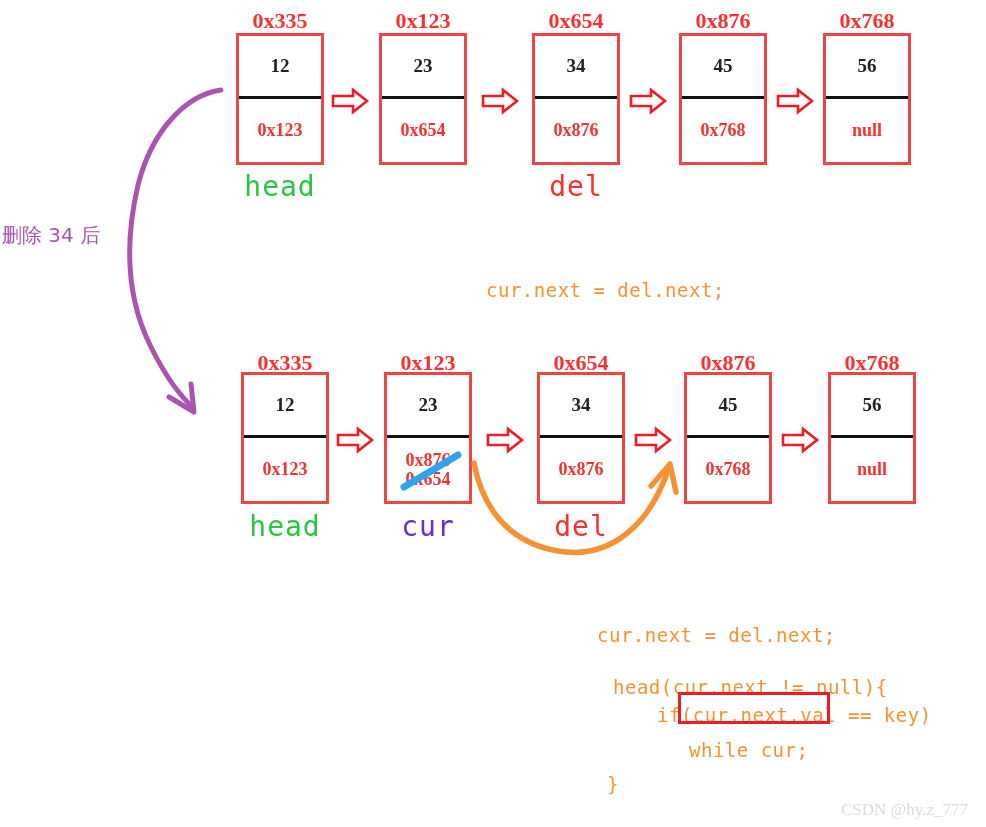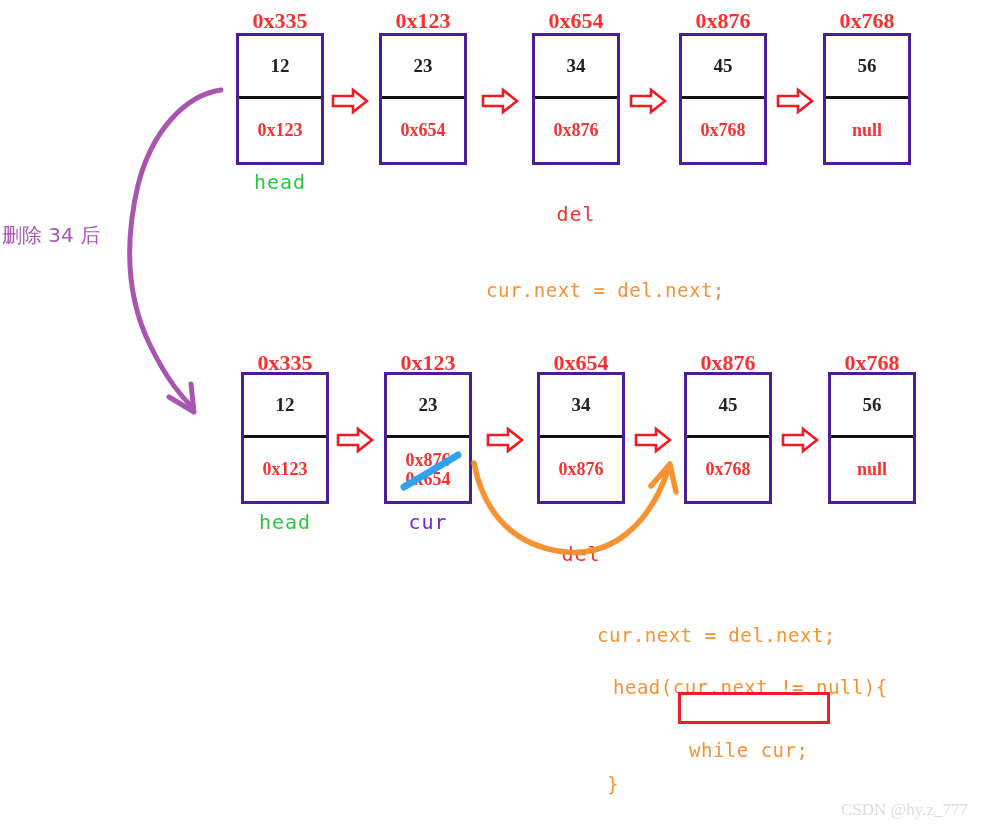--- a/index.html
+++ b/index.html
@@ -14,21 +14,21 @@
     background: #ffffff;
     overflow: hidden;
     font-family: "Liberation Serif", "DejaVu Serif", serif;
   }
 
   
   .node {
     position: absolute;
     width: 88px;
     height: 132px;
-    border: 3px solid #4c1d95;
+    border: 3px solid #ef4444;
     box-sizing: border-box;
     background: #ffffff;
   }
   .node .cell {
     position: absolute;
     left: 0;
     width: 100%;
     display: flex;
     align-items: center;
     justify-content: center;
@@ -66,26 +66,26 @@
     text-align: center;
     color: #f8312f;
     font-size: 22px;
     font-weight: 700;
     font-family: "Liberation Serif", "DejaVu Serif", serif;
   }
   .node-label {
     position: absolute;
     width: 100px;
     text-align: center;
-    font-size: 20px;
+    font-size: 28px;
     font-family: "DejaVu Sans Mono", "Liberation Mono", monospace;
     letter-spacing: 1px;
   }
   .lbl-head { color: #27c840; }
-  .lbl-del  { color: #f8312f; margin-top: 32px; }
+  .lbl-del  { color: #f8312f; }
   .lbl-cur  { color: #6d28d9; }
 
   
   .code-line {
     position: absolute;
     color: #f79233;
     font-family: "DejaVu Sans Mono", "Liberation Mono", monospace;
     font-size: 19px;
     white-space: pre;
     letter-spacing: 0.5px;
@@ -217,20 +217,21 @@
   <div class="addr-label" style="left:828px; top:350px;">0x768</div>
   <div class="node" style="left:828px; top:372px;">
     <div class="cell cell-val">56</div>
     <div class="divider"></div>
     <div class="cell cell-next">null</div>
   </div>
 
 
   <div class="code-line" style="left:597px; top:583px;">cur.next = del.next;</div>
   <div class="code-line" style="left:613px; top:635px;">head(cur.next != null){</div>
+  <div class="code-line" style="left:657px; top:663px;">if(cur.next.val == key)</div>
   <div class="code-line" style="left:689px; top:698px;">while cur;</div>
   <div class="code-line" style="left:607px; top:732px;">}</div>
   <div class="red-box" style="left:678px; top:692px; width:152px; height:32px;"></div>
 
   <div class="watermark" style="left:841px; top:800px;">CSDN @hy.z_777</div>
 
   <svg class="overlay-svg" viewBox="0 0 986 827">
     <defs>
 
       <g id="blkarrow">

